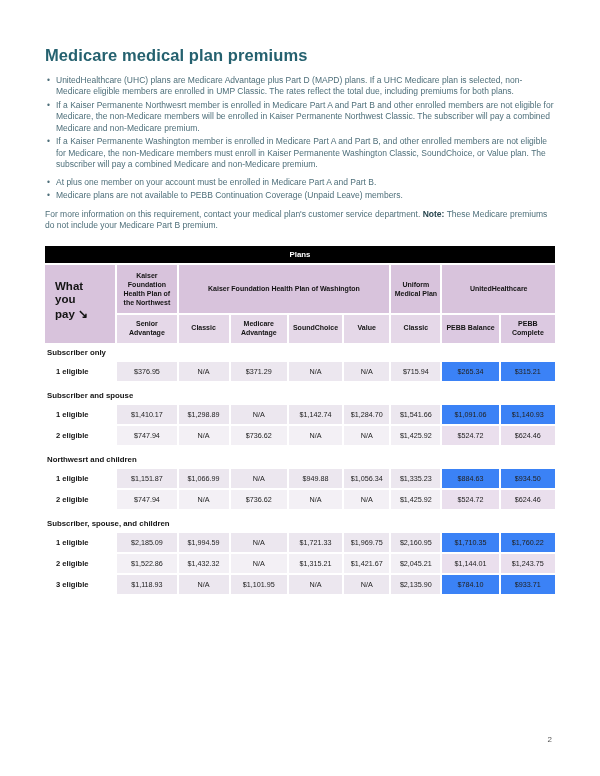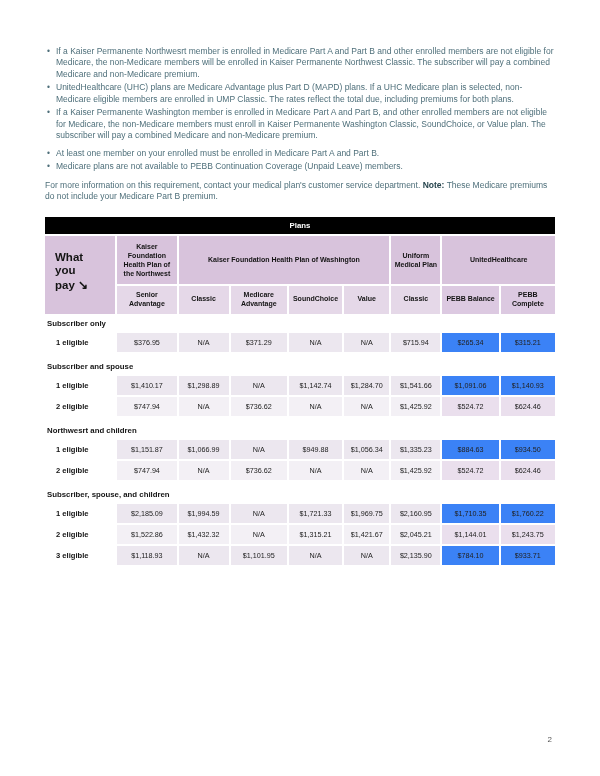--- a/index.html
+++ b/index.html
@@ -139,30 +139,31 @@
     bottom:32px;
     font-size:8px;
     color:#555555;
   }
 </style>
 </head>
 <body>
 
 <div class="page">
 
+  <h1 class="title">Medicare medical plan premiums</h1>
 
   <ul class="bullets">
+    <li>UnitedHealthcare (UHC) plans are Medicare Advantage plus Part D (MAPD) plans. If a UHC Medicare plan is selected, non-Medicare eligible members are enrolled in UMP Classic. The rates reflect the total due, including premiums for both plans.</li>
     <li>If a Kaiser Permanente Northwesrt member is enrolled in Medicare Part A and Part B and other enrolled members are not eligible for Medicare, the non-Medicare members will be enrolled in Kaiser Permanente Northwest Classic. The subscriber will pay a combined Medicare and non-Medicare premium.</li>
-    <li>UnitedHealthcare (UHC) plans are Medicare Advantage plus Part D (MAPD) plans. If a UHC Medicare plan is selected, non-Medicare eligible members are enrolled in UMP Classic. The rates reflect the total due, including premiums for both plans.</li>
     <li>If a Kaiser Permanente Washington member is enrolled in Medicare Part A and Part B, and other enrolled members are not eligible for Medicare, the non-Medicare members must enroll in Kaiser Permanente Washington Classic, SoundChoice, or Value plan. The subscriber will pay a combined Medicare and non-Medicare premium.</li>
   </ul>
 
 
   <ul class="bullets">
-    <li>At least one member on your enrolled must be enrolled in Medicare Part A and Part B.</li>
+    <li>At plus one member on your account must be enrolled in Medicare Part A and Part B.</li>
     <li>Medicare plans are not available to PEBB Continuation Coverage (Unpaid Leave) members.</li>
   </ul>
 
   <p class="more-info"><span>For more information on this requirement, contact your medical plan's customer service department. </span><span class="note-bold">Note:</span><span> These Medicare premiums do not include your Medicare Part B premium.</span></p>
 
   <table class="premiums">
     <colgroup>
       <col style="width:70px">
         <col style="width:59px">
         <col style="width:50px">

